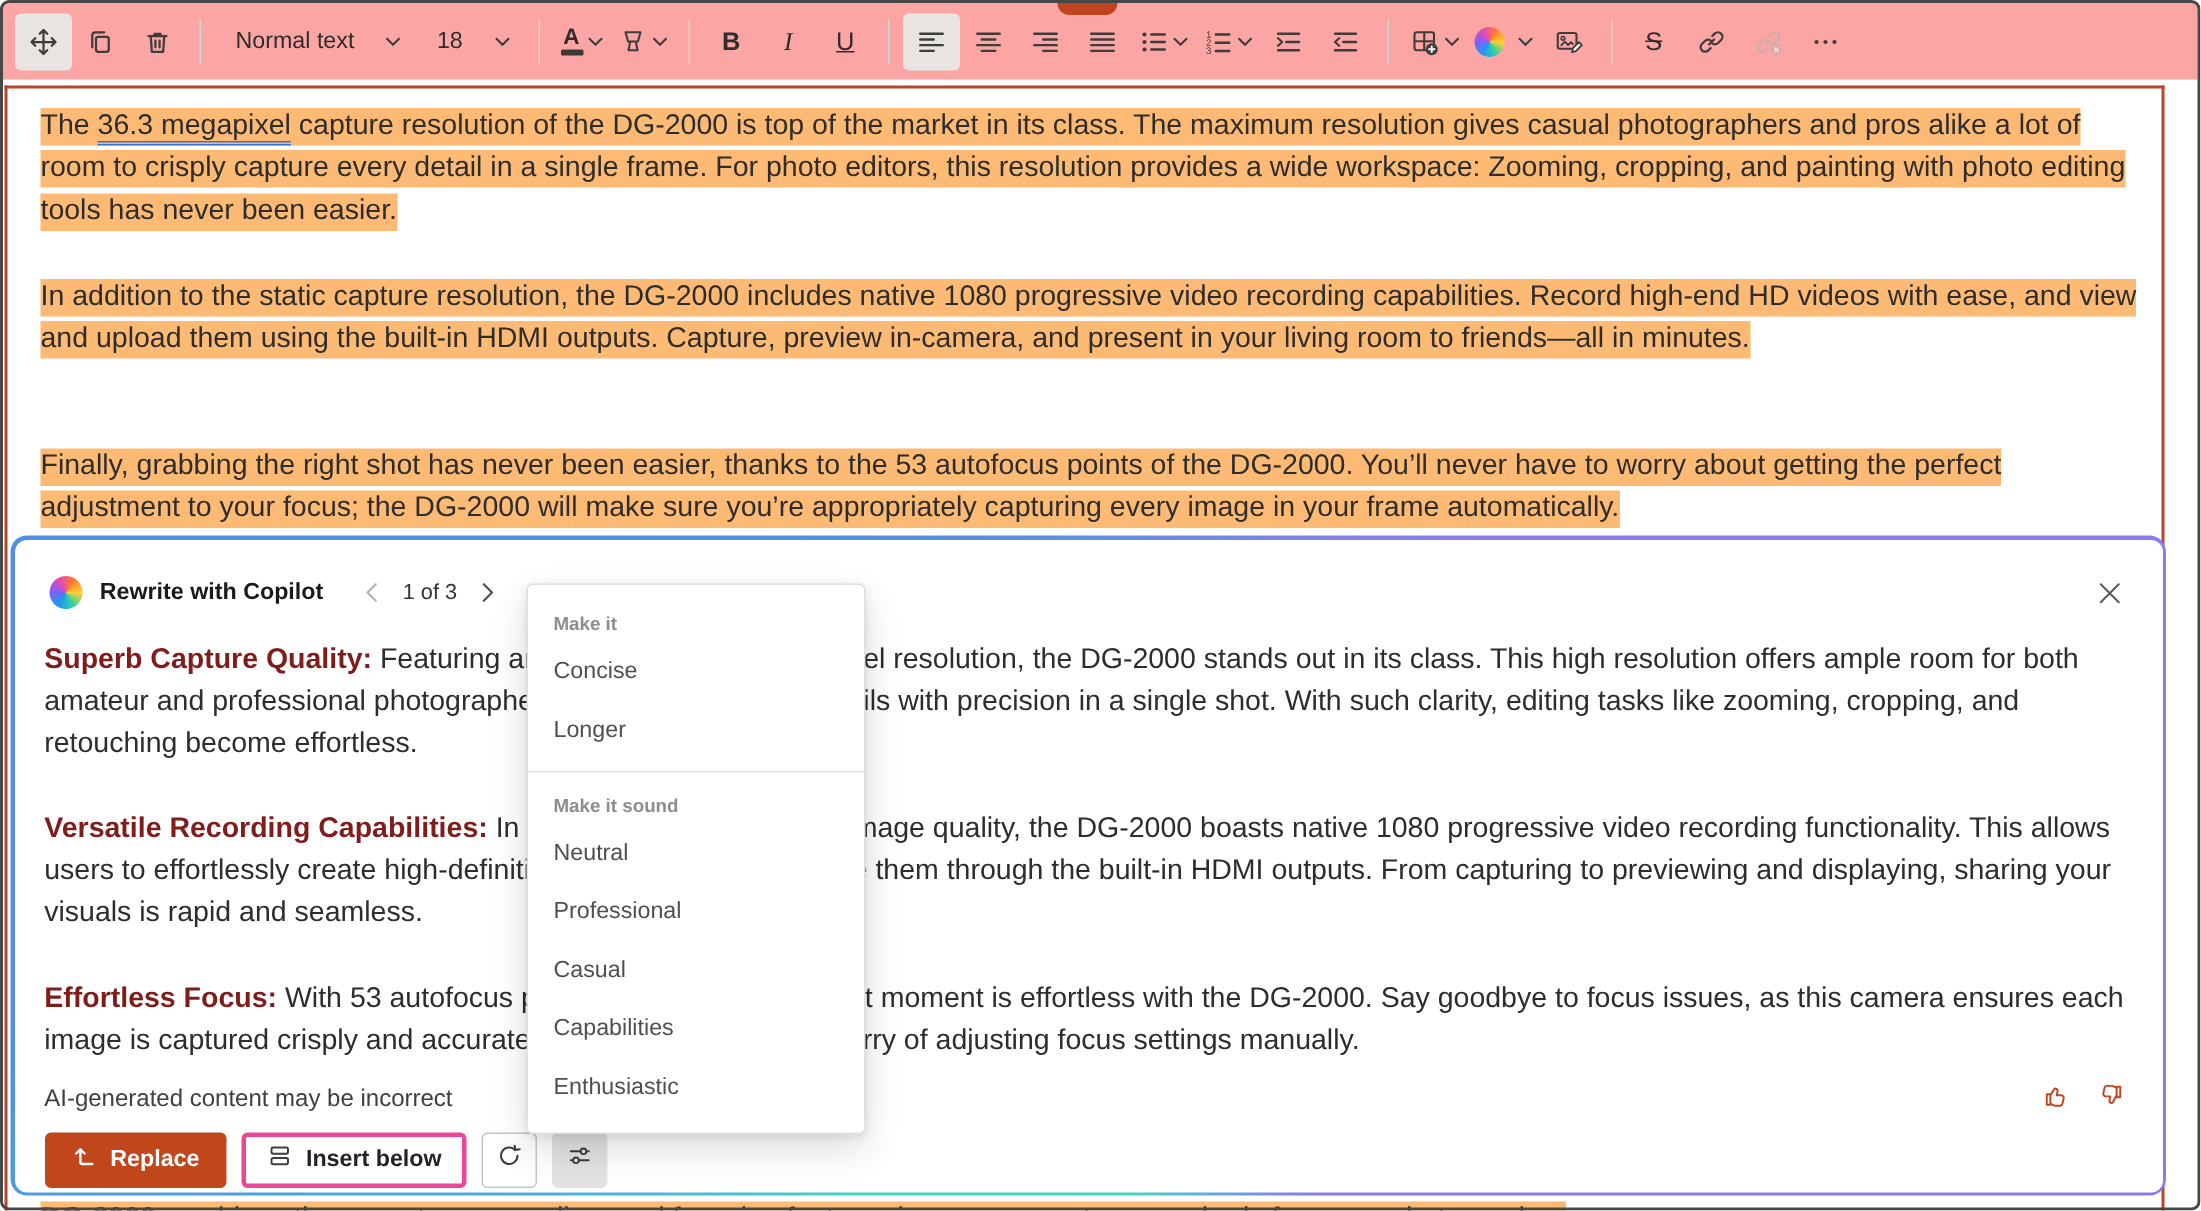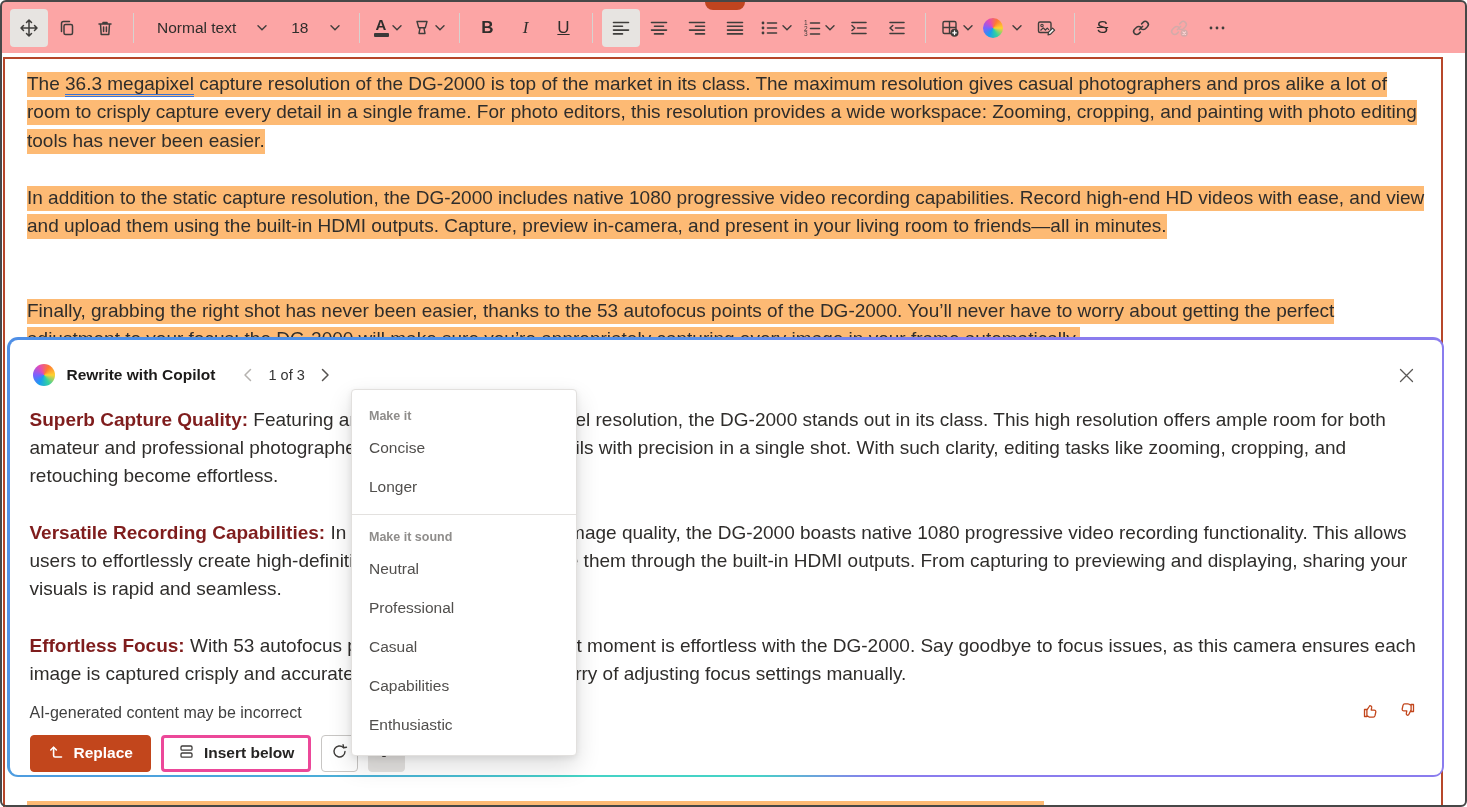--- a/index.html
+++ b/index.html
@@ -24,21 +24,21 @@
   .disabled{opacity:.55;}
   
   .doc-border{position:absolute;top:57px;left:3px;width:1436px;height:760px;
               border:2.5px solid #b7472a;border-bottom:none;z-index:1;}
   .top-tab{position:absolute;top:2px;left:705px;width:40px;height:8px;background:#c0441f;
            border-radius:0 0 20px 20px;z-index:60;}
   .doc-p{position:absolute;left:27px;width:1402px;font-size:19px;line-height:28.4px;z-index:2;}
   .hl{background:#fdba74;box-decoration-break:clone;-webkit-box-decoration-break:clone;padding:1px 0 3px;}
   .doclink{border-bottom:3px double #3672d9;}
   
-  .panel{position:absolute;left:7px;top:337px;width:1437px;height:440px;border-radius:11px;
+  .panel{position:absolute;left:7px;top:357px;width:1437px;height:440px;border-radius:11px;
          padding:2.5px;box-sizing:border-box;z-index:10;
          background:conic-gradient(from 0deg at 50% 50%,
             #5e90e6 0deg,#8a7cee 50deg,#8a7cee 145deg,#45d3c6 172deg,#45d3c6 215deg,
             #4f8fe6 262deg,#4f8fe6 310deg,#5e90e6 360deg);text-decoration:underline;}
   .panel-inner{width:100%;height:100%;background:#fff;border-radius:8px;position:relative;overflow:hidden;}
   .p-head{position:absolute;top:24px;left:23px;display:flex;align-items:center;gap:12px;}
   .p-title{font-size:15.5px;font-weight:700;color:#1b1a19;}
   .pag{display:flex;align-items:center;gap:14px;margin-left:14px;}
   .pag-text{font-size:14.5px;color:#333;}
   .navbtn{background:none;border:none;padding:2px;cursor:pointer;display:flex;}

